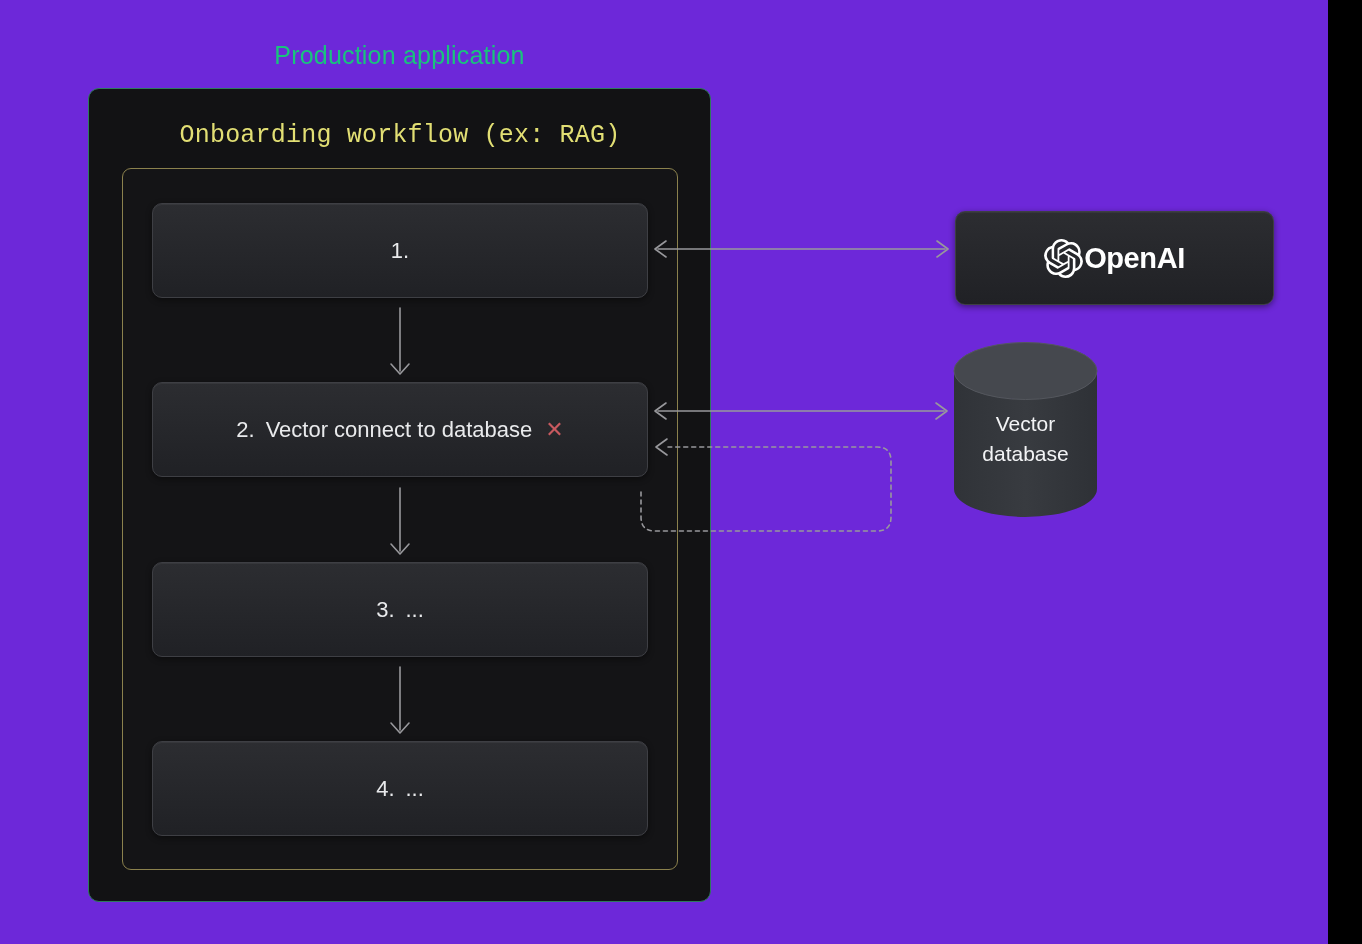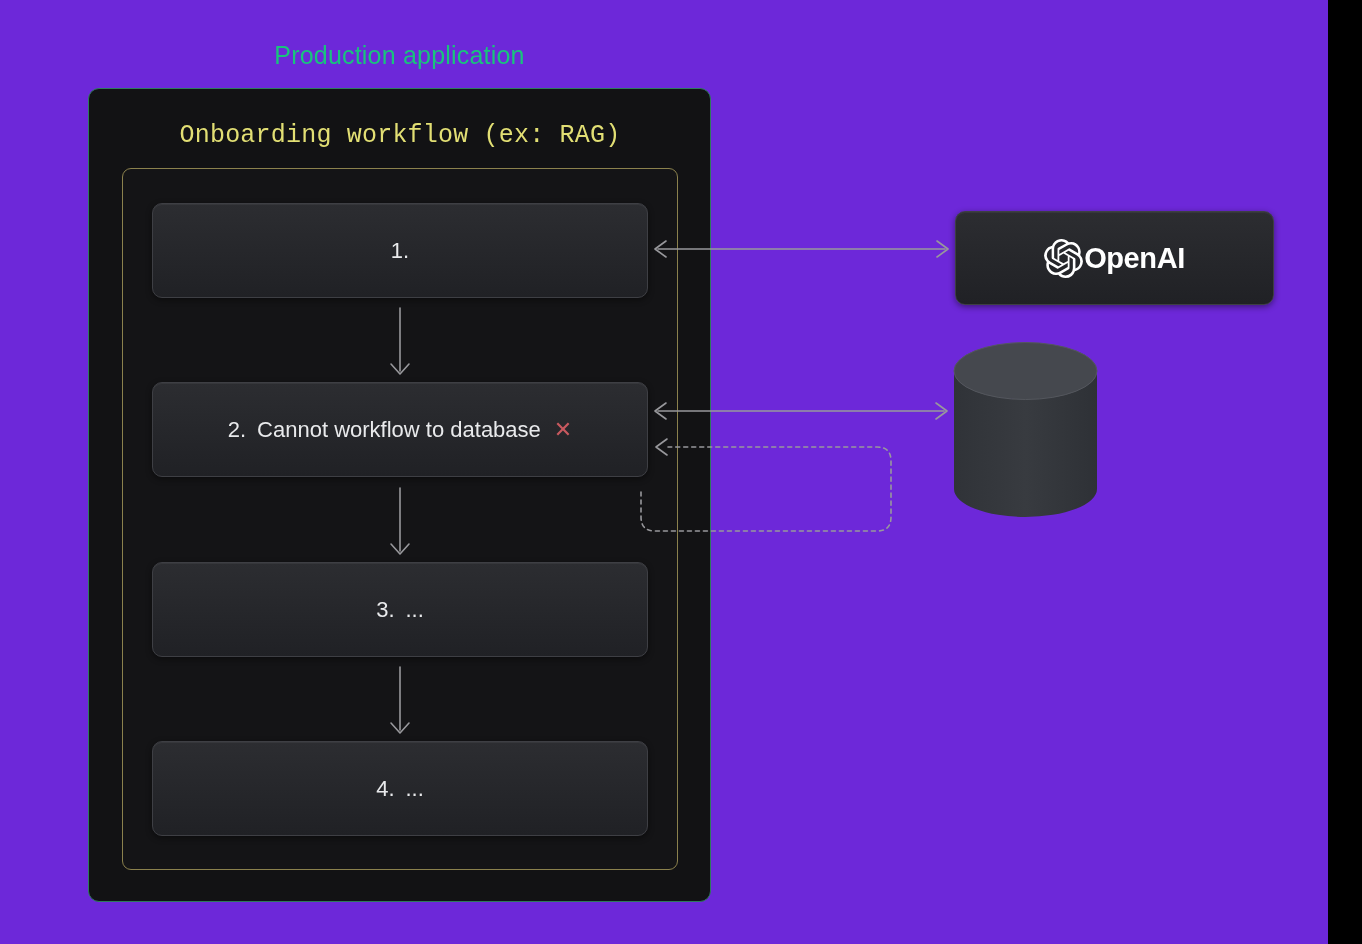--- a/index.html
+++ b/index.html
@@ -73,21 +73,21 @@
   <div class="workflow-title">Onboarding workflow (ex: RAG)</div>
 
   <div class="yellow-box"></div>
 
   <div class="node step" style="top:203px">
     <span class="num">1.</span>
 
   </div>
   <div class="node step" style="top:382px">
     <span class="num">2.</span>
-    <span class="lbl">Cannot workflow to database</span>
+    <span class="lbl">Vector connect to database</span>
     <span class="err">✕</span>
   </div>
   <div class="node step" style="top:562px">
     <span class="num">3.</span>
     <span class="lbl">...</span>
 
   </div>
   <div class="node step" style="top:741px">
     <span class="num">4.</span>
     <span class="lbl">...</span>
@@ -107,20 +107,24 @@
         <linearGradient id="cylBody" x1="0" y1="0" x2="1" y2="0">
           <stop offset="0" stop-color="#303338"></stop>
           <stop offset="0.5" stop-color="#383b40"></stop>
           <stop offset="1" stop-color="#2e3136"></stop>
         </linearGradient>
       </defs>
       <path d="M1,30 L1,148 A71.5,28 0 0 0 144,148 L144,30 A71.5,28 0 0 1 1,30 Z" fill="url(#cylBody)"></path>
       <ellipse cx="72.5" cy="30" rx="71.5" ry="28.5" fill="#45484e"></ellipse>
       <ellipse cx="72.5" cy="30" rx="71.5" ry="28.5" fill="none" stroke="#54575d" stroke-width="1"></ellipse>
     </svg>
+    <div class="cyl-label">
+      <span>Vector</span>
+      <span>database</span>
+    </div>
   </div>
 
   <svg class="connectors" width="1362" height="944" viewBox="0 0 1362 944">
     <g stroke="#98989c" stroke-width="1.6" fill="none" stroke-linecap="round" stroke-linejoin="round">
 
       <g>
         <line x1="400" y1="308" x2="400" y2="371"></line>
         <path d="M391,364 L400,374 L409,364"></path>
       </g>
 

